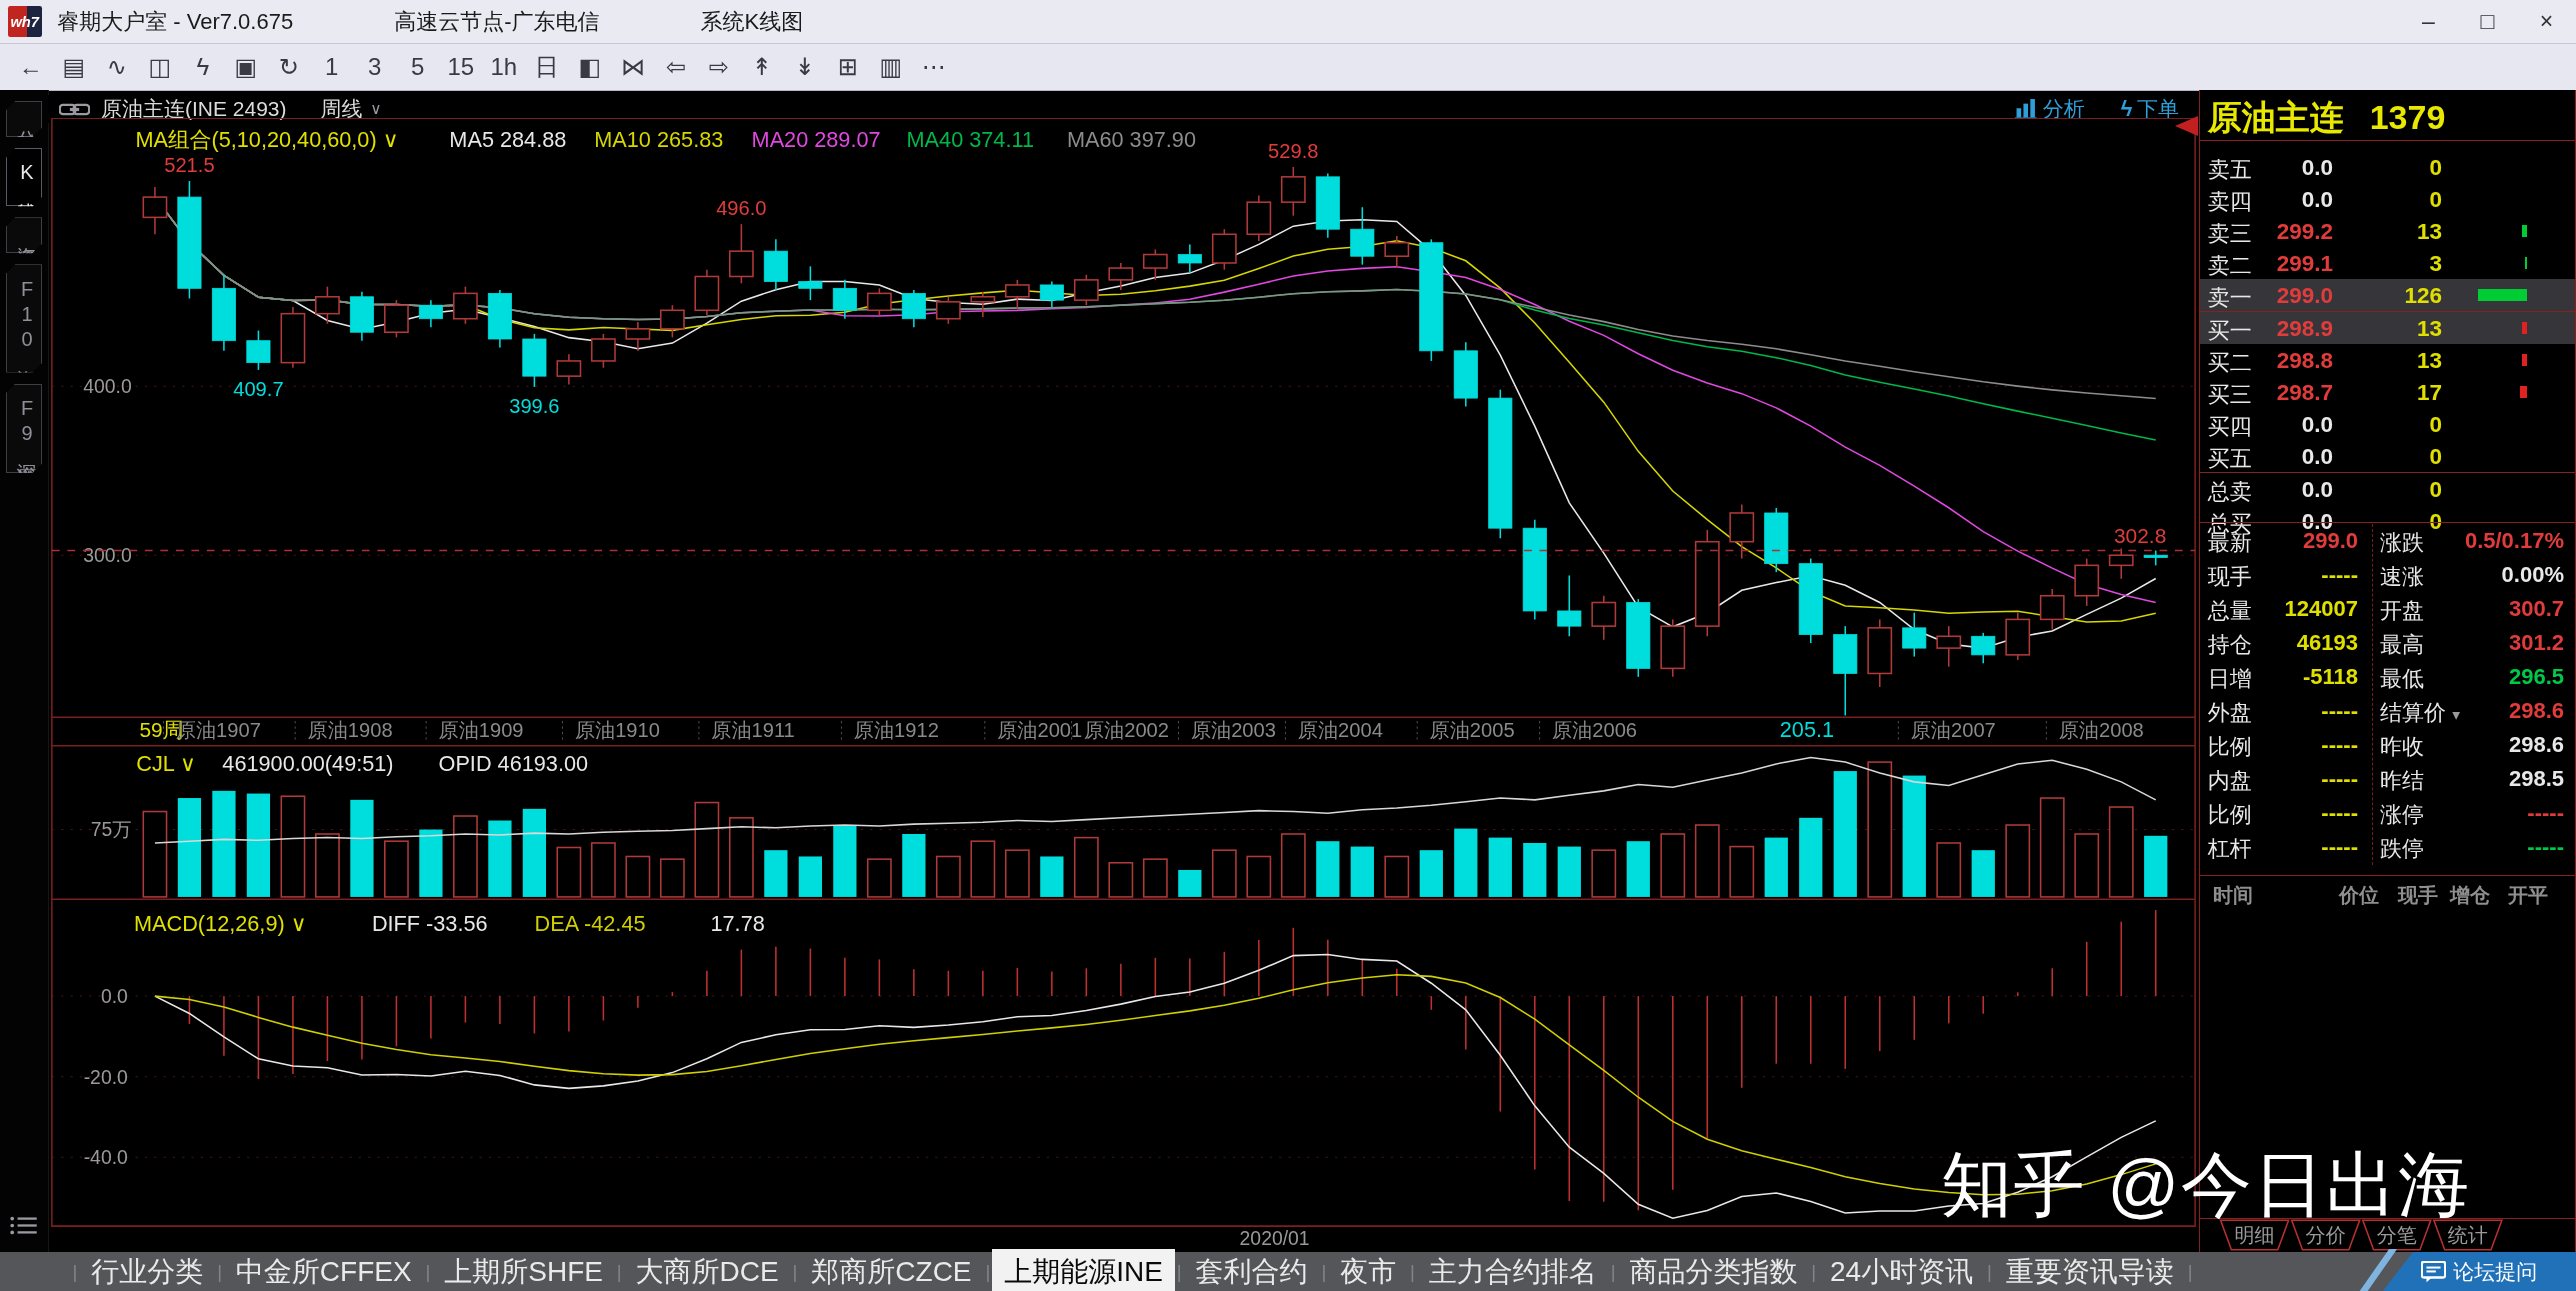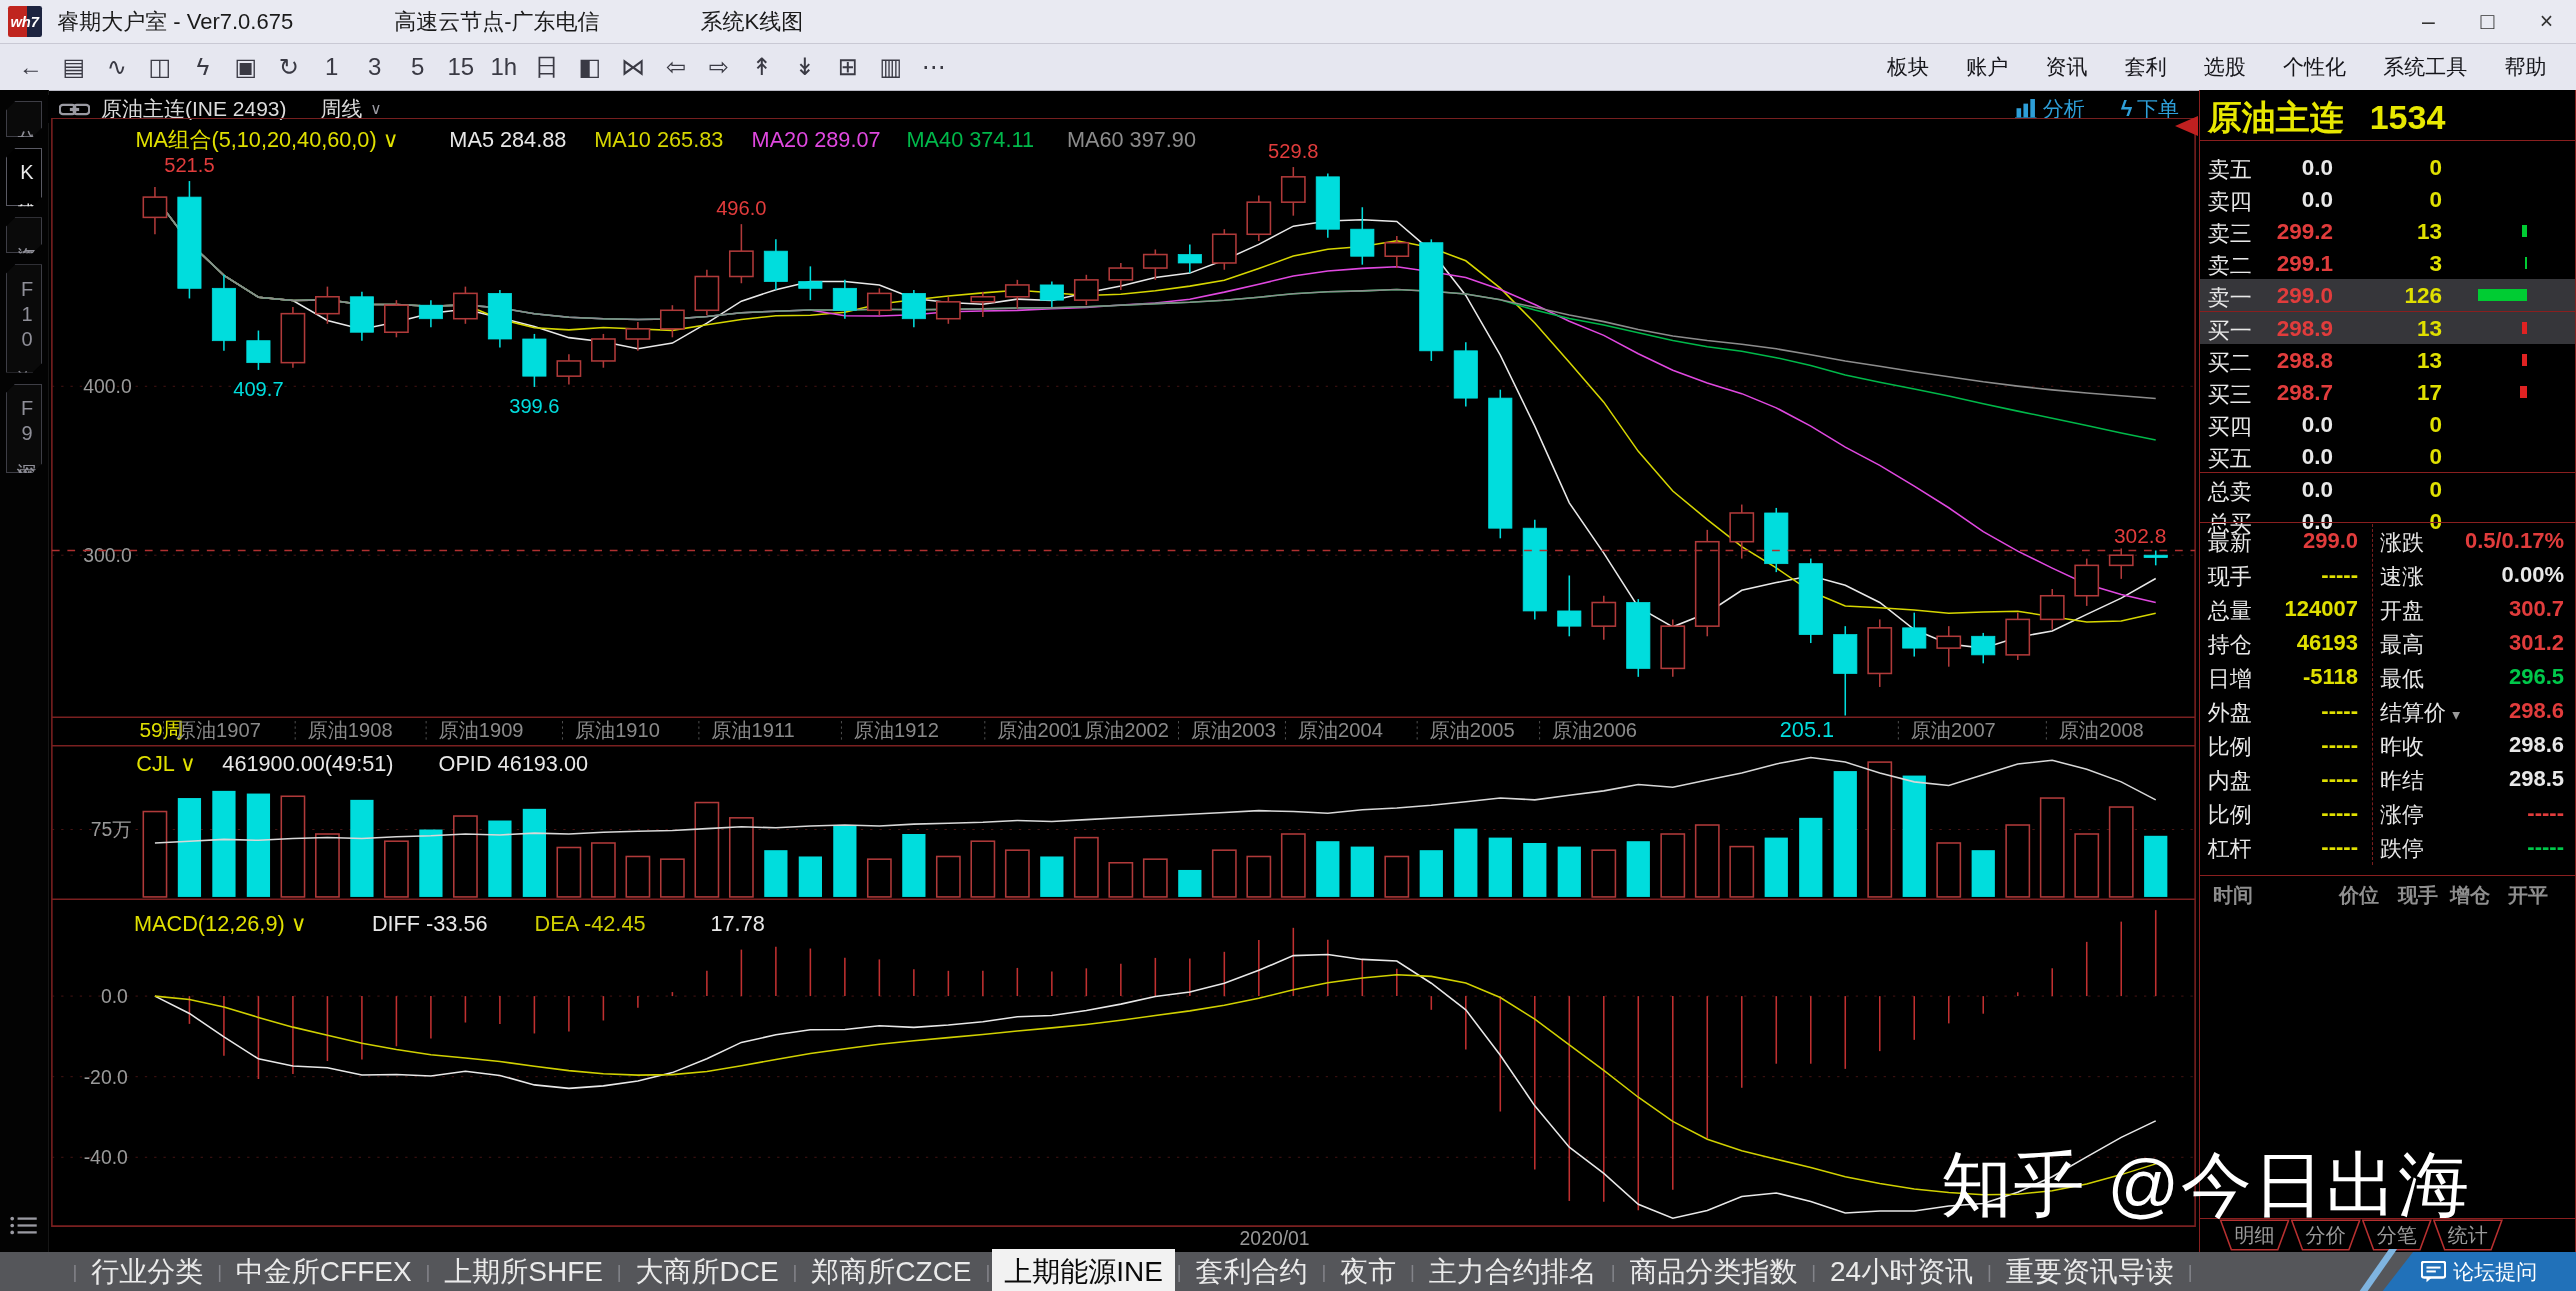--- a/index.html
+++ b/index.html
@@ -134,30 +134,20 @@
       <div class="tb">日</div>
       <div class="tb">◧</div>
       <div class="tb">⋈</div>
       <div class="tb">⇦</div>
       <div class="tb">⇨</div>
       <div class="tb">↟</div>
       <div class="tb">↡</div>
       <div class="tb">⊞</div>
       <div class="tb">▥</div>
       <div class="tb">⋯</div>
-    </div>
-  <div id="menu">
-      <div class="mi">板块</div>
-      <div class="mi">账户</div>
-      <div class="mi">资讯</div>
-      <div class="mi">套利</div>
-      <div class="mi">选股</div>
-      <div class="mi">个性化</div>
-      <div class="mi">系统工具</div>
-      <div class="mi">帮助</div>
     </div>
 </div>
 
 <div id="sidebar">
   <div id="sidebar-tabs">
       <div class="stab">分时图</div>
       <div class="stab active">K线图</div>
       <div class="stab">资讯链</div>
       <div class="stab">F10资料</div>
       <div class="stab">F9深度资料</div>
@@ -509,21 +499,21 @@
     <text x="173" y="1201" fill="#e0e000" font-size="28" text-anchor="start">MACD(12,26,9) ∨</text>
     <text x="480" y="1201" fill="#e8e8e8" font-size="28" text-anchor="start">DIFF -33.56</text>
     <text x="690" y="1201" fill="#d0d000" font-size="28" text-anchor="start">DEA -42.45</text>
     <text x="917" y="1201" fill="#e8e8e8" font-size="28" text-anchor="start">17.78</text>
     <text x="1645" y="1606" fill="#999" font-size="25" text-anchor="middle">2020/01</text>
   </svg>
 <div id="price-marker"></div>
 
 <div id="quote-panel">
   <div id="qp-title">
-    <span>原油主连</span><span id="qp-code">1534</span>
+    <span>原油主连</span><span id="qp-code">1379</span>
   </div>
   <div id="qp-sep-title"></div>
   <div id="book">
       <div class="brow">
         <span class="lbl">卖五</span>
         <span class="bp" style="color: rgb(232, 232, 232);">0.0</span>
         <span class="bv">0</span>
       </div>
       <div class="brow">
         <span class="lbl">卖四</span>

